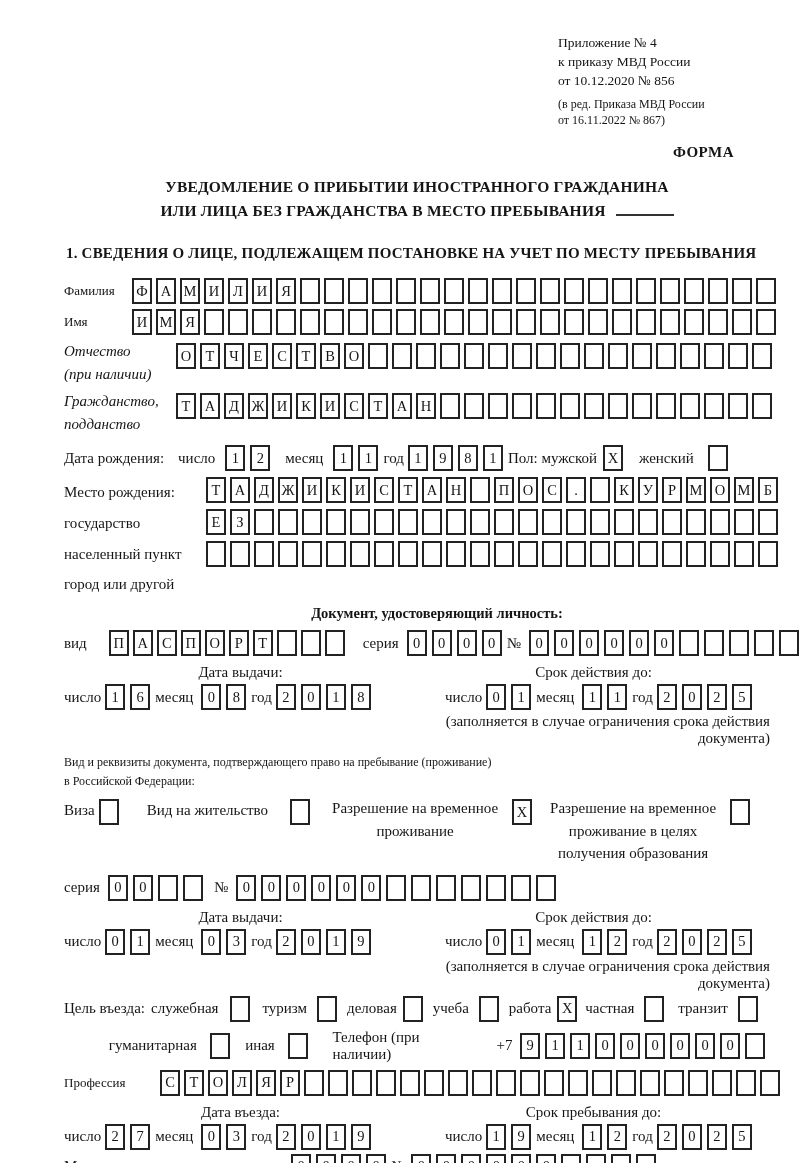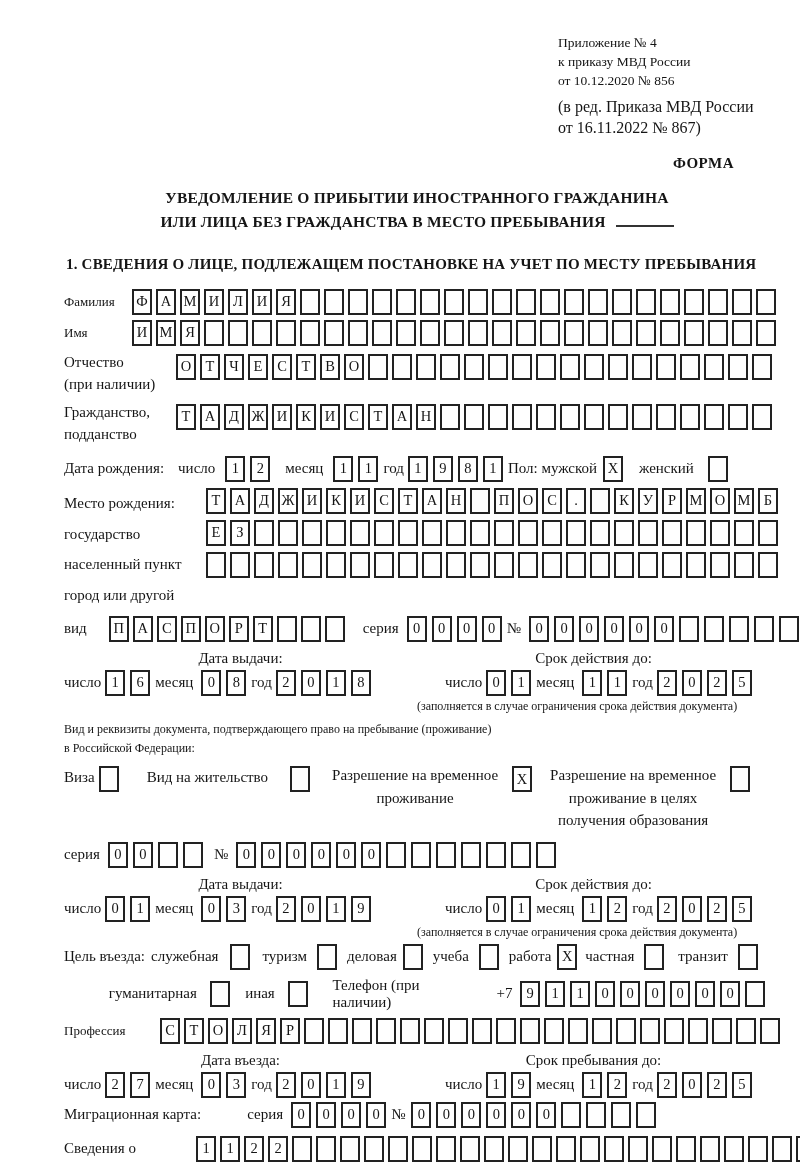--- a/index.html
+++ b/index.html
@@ -3,50 +3,50 @@
 <meta charset="utf-8">
 <style>
   * { margin:0; padding:0; box-sizing:border-box; }
   html,body { background:#888; }
   .page {
     width:800px; height:1163px; margin:0 auto; background:#ffffff;
     color:#151515; font-family:"Liberation Serif","DejaVu Serif",serif;
     padding:34px 30px 20px 64px; overflow:hidden; position:relative;
   }
   .hdr-block { margin-left:auto; width:212px; font-size:13.5px; line-height:1.4; }
-  .hdr-block .edition { font-size:16px; margin-top:5px; line-height:1.35; }
+  .hdr-block .edition { font-size:12px; margin-top:5px; line-height:1.35; }
   .forma { text-align:right; font-weight:bold; font-size:15px; margin:16px 36px 0 0; letter-spacing:.5px; }
   .title { text-align:center; font-weight:bold; font-size:15.5px; line-height:1.55; margin-top:14px; letter-spacing:.2px; }
   .blank-line { display:inline-block; width:58px; border-bottom:2px solid #333; height:14px; margin-left:10px; }
   .section-h { font-weight:bold; font-size:15px; margin:22px 0 16px 2px; letter-spacing:.2px; }
 
   .row { display:flex; align-items:flex-start; margin-bottom:5px; }
   .lbl { font-size:13px; padding-top:5px; flex:none; }
   .cells { display:flex; flex:none; }
   .cell {
     width:20px; height:26px; border:2px solid #222; margin-right:4px;
     display:flex; align-items:center; justify-content:center;
     font-size:14.5px; flex:none; background:#fff;
   }
   .dcell .cell { margin-right:5px; }
   .w68  { width:68px; }
-  .w112 { width:112px; }
+  .w112 { width:112px;font-style:italic; }
   .w142 { width:142px; }
   .lbl2 { font-size:15px; line-height:1.5; flex:none; }
   .cellcol .cells { margin-bottom:6px; }
 
   .inline-row { display:flex; align-items:center; flex-wrap:nowrap; margin-bottom:5px; font-size:15px; }
   .inline-row .gap { width:10px; flex:none; }
   .doc-head { text-align:center; font-weight:bold; font-size:14.5px; margin:4px 0 8px 40px; }
 
   .dates-row { display:flex; margin:8px 0 4px 0; }
   .date-col { width:50%; }
   .date-title { text-align:center; font-size:15px; margin-bottom:3px; }
   .date-fields { display:flex; align-items:center; font-size:15px; }
-  .date-note { font-size:12px; margin-top:3px; text-align:left; }
+  .date-note { font-size:15px; margin-top:3px; text-align:right; }
 
   .para { font-size:12px; line-height:1.6; margin:6px 0 4px 0; }
   .permit-row { display:flex; align-items:flex-start; margin:6px 0 10px 0; font-size:15px; }
   .permit-row .opt-label { padding-top:5px; }
   .permit-row .center2 { text-align:center; line-height:1.5; }
 
   .purpose-row { display:flex; align-items:center; font-size:15px; margin-bottom:7px; }
 </style>
 </head>
 <body>
@@ -326,20 +326,21 @@
           <span class="cell"></span>
           <span class="cell"></span>
           <span class="cell"></span>
           <span class="cell"></span>
           <span class="cell"></span>
           <span class="cell"></span>
         </div>
     </div>
   </div>
 
+  <div class="doc-head">Документ, удостоверяющий личность:</div>
 
   <div class="inline-row">
     <span>вид</span>
     <span class="gap" style="width:22px;"></span>
     <span class="cells">
         <span class="cell">П</span>
         <span class="cell">А</span>
         <span class="cell">С</span>
         <span class="cell">П</span>
         <span class="cell">О</span>

